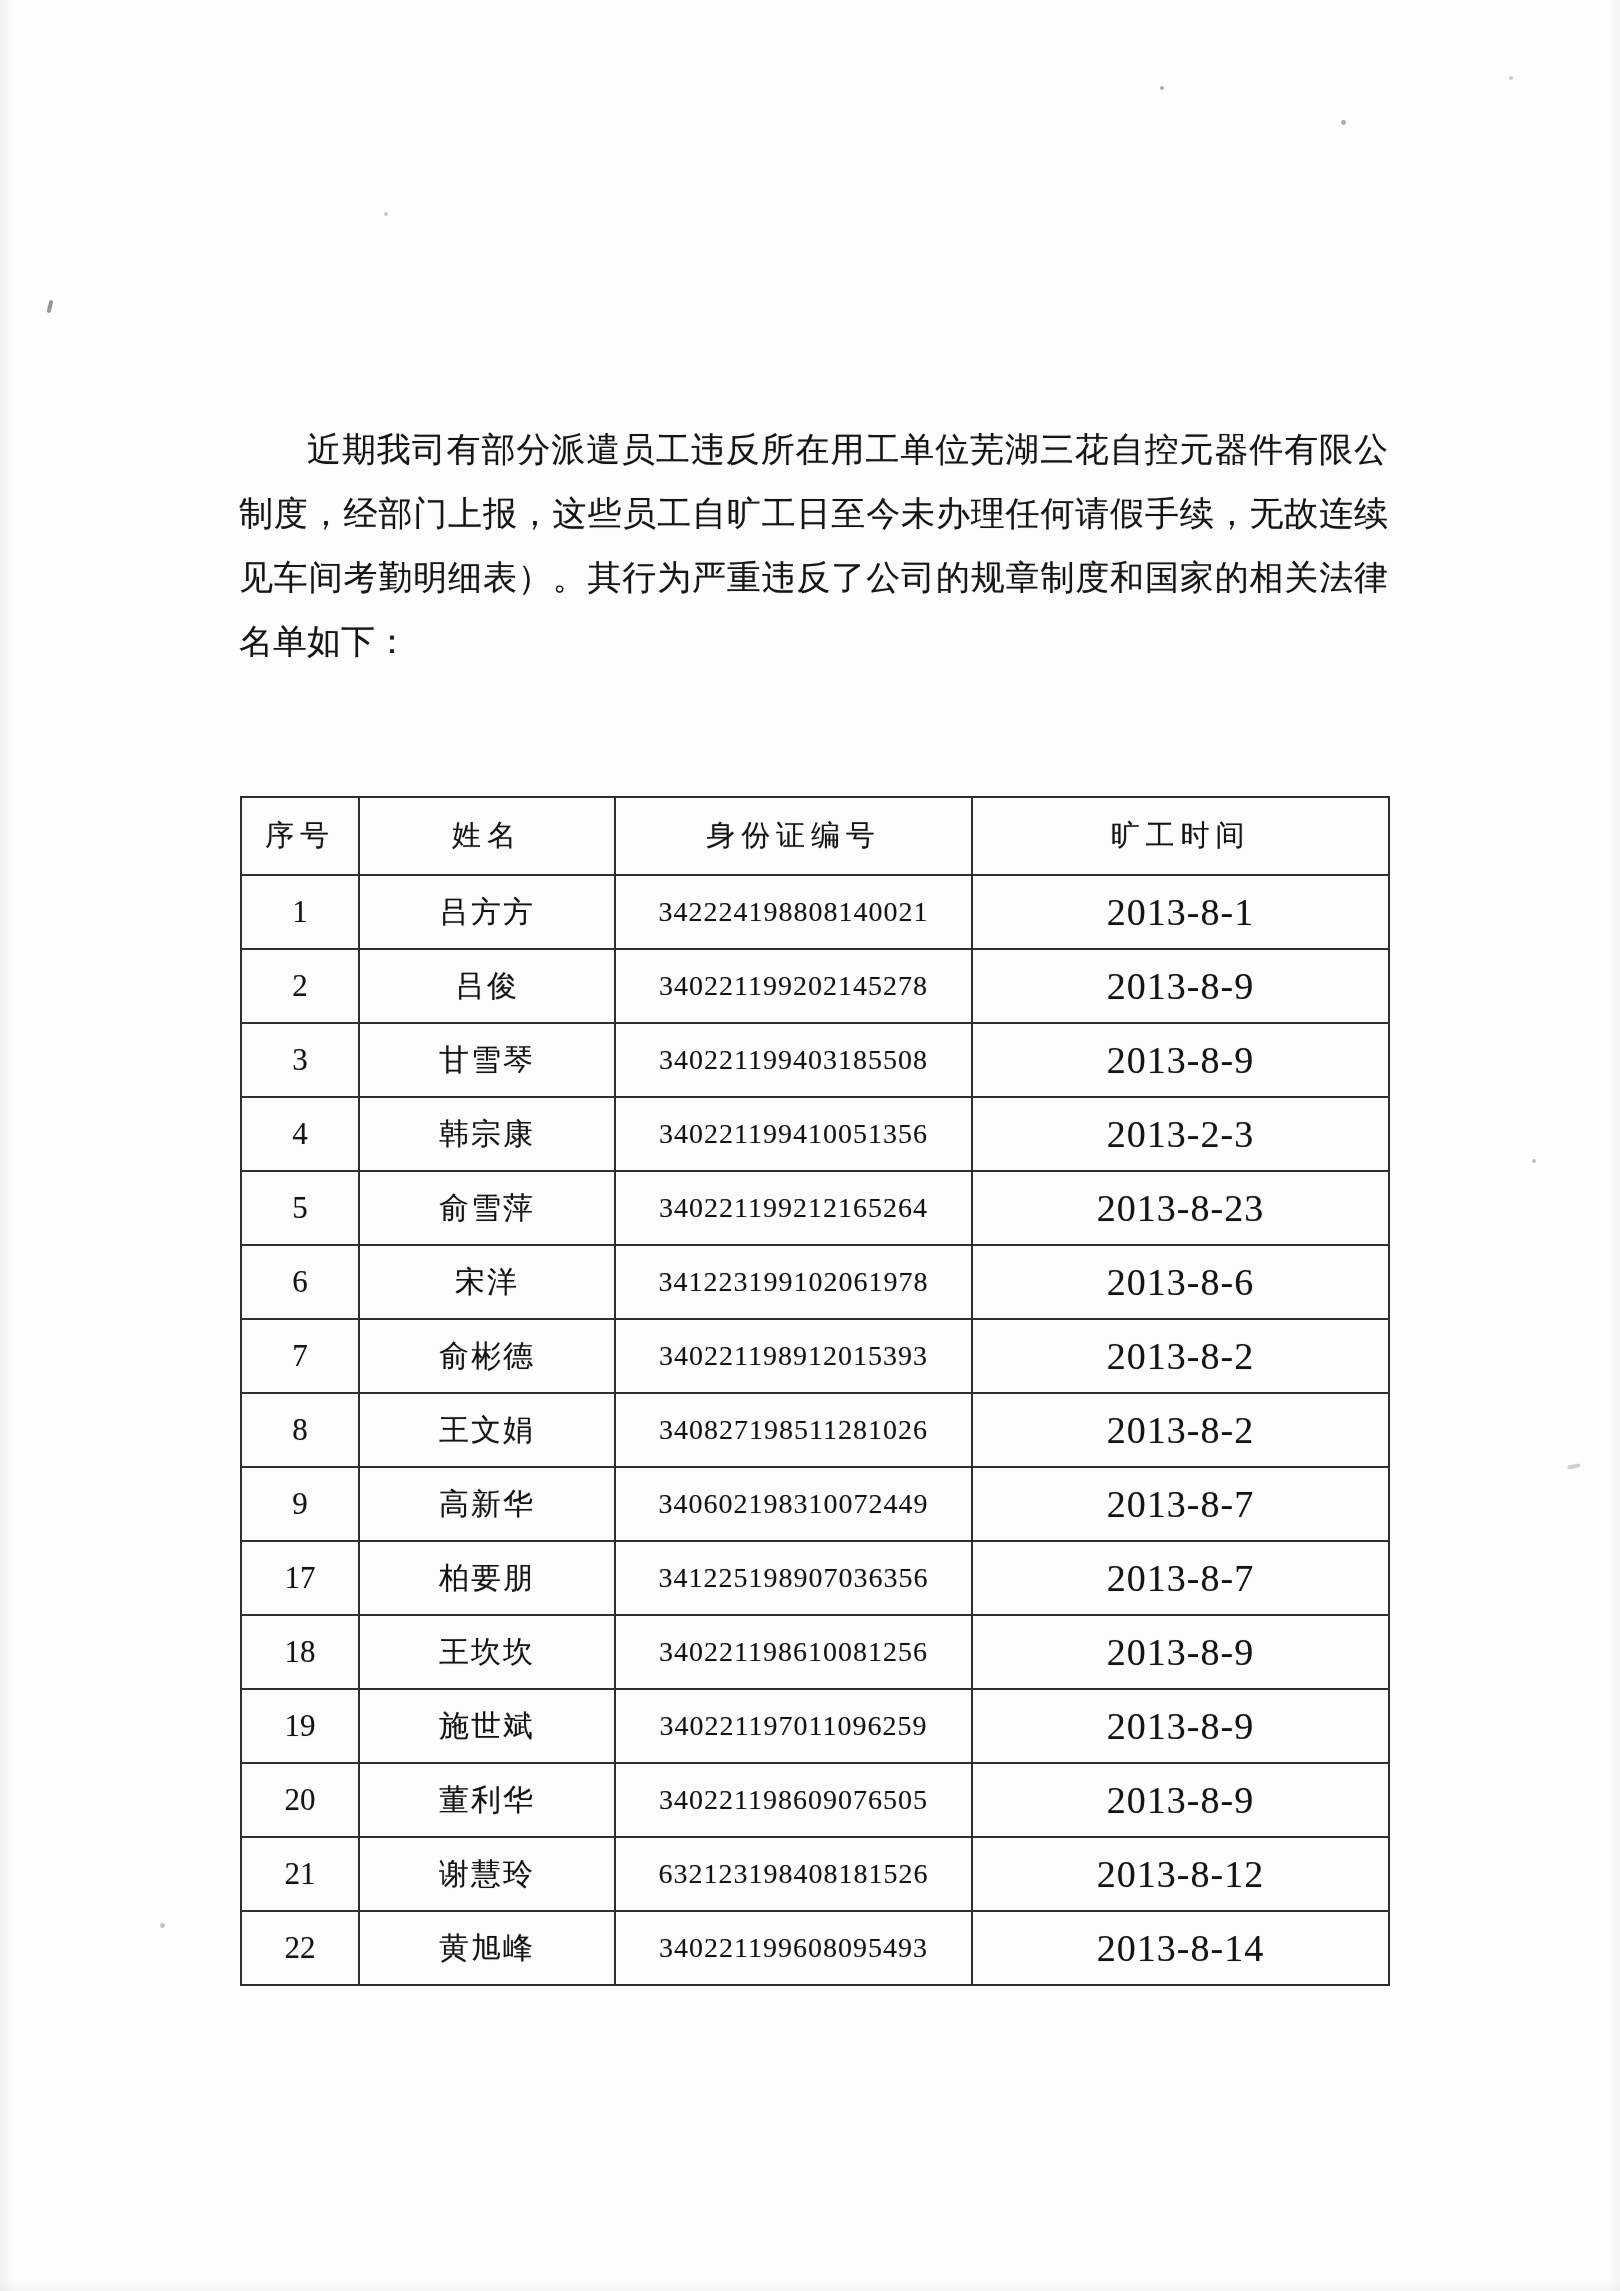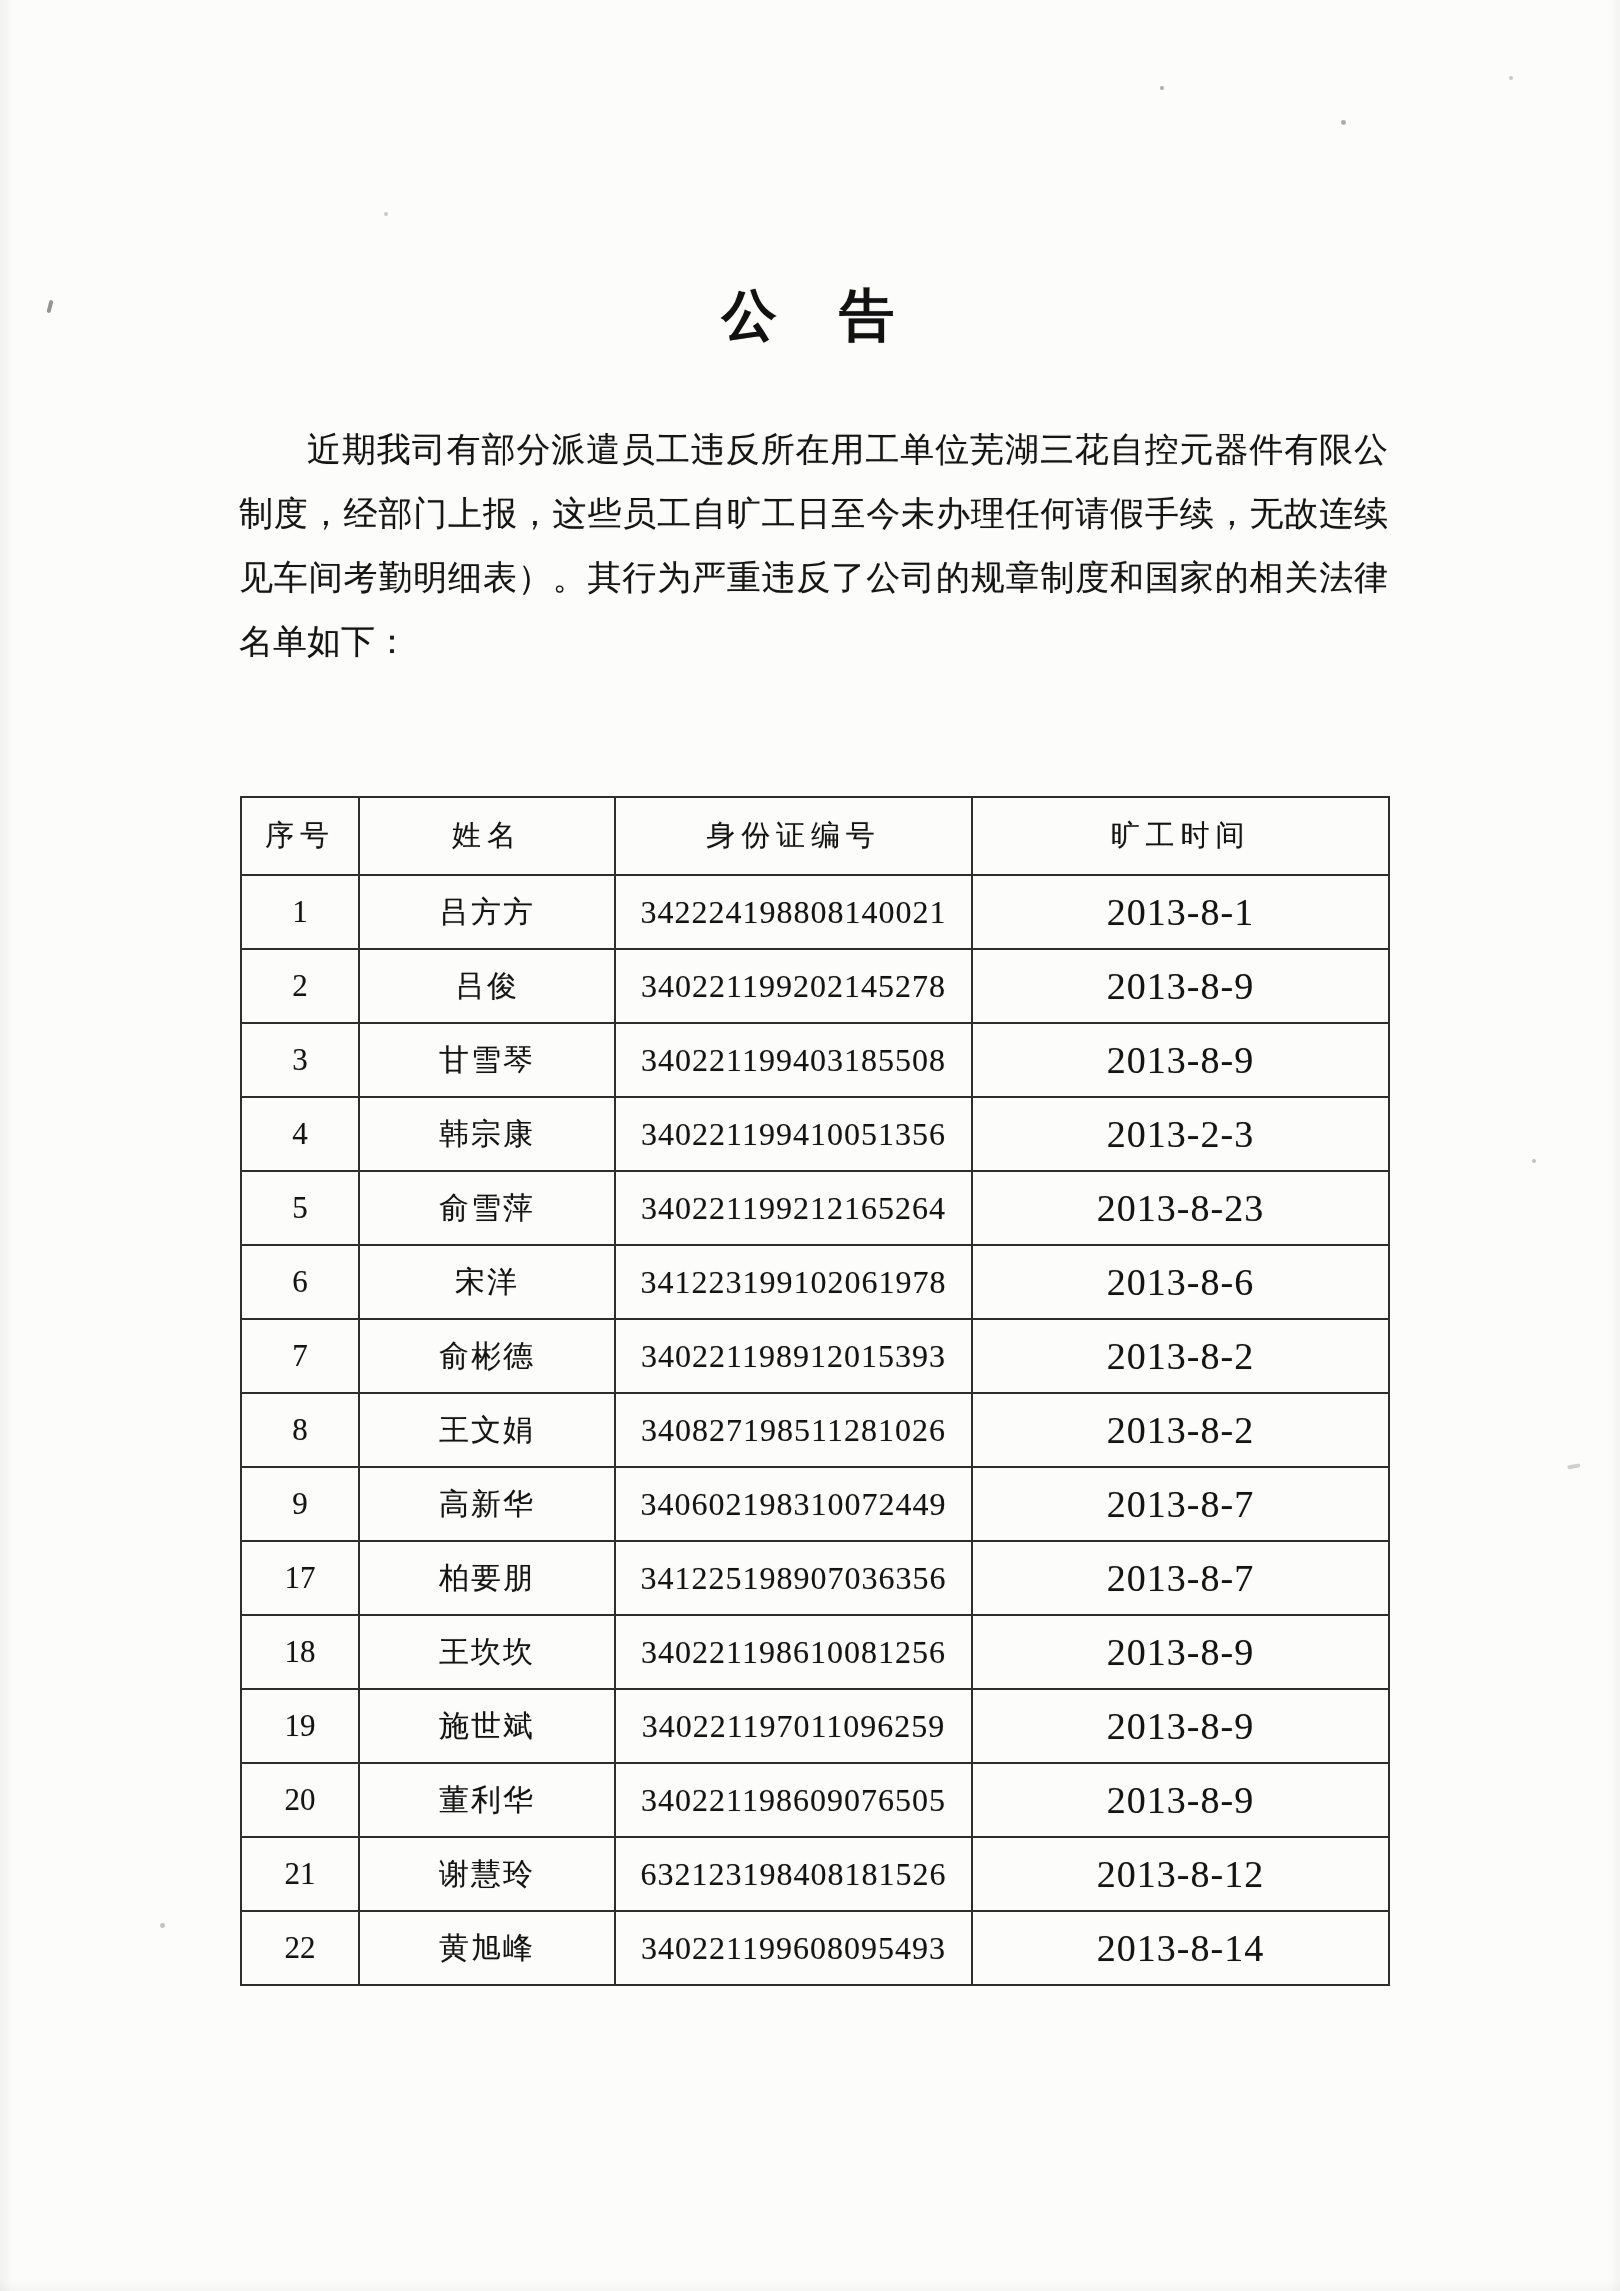--- a/index.html
+++ b/index.html
@@ -73,41 +73,40 @@
     font-size:29px;
     font-weight:normal;
     letter-spacing:5.9px;
     border-bottom-width:2.9px;
   }
   .roster-table tbody td{
     height:72px;
   }
   .roster-table td.col-0{font-size:31px;}
   .roster-table td.col-1{font-size:30px;letter-spacing:2px;}
-  .roster-table td.col-2{font-size:32px;letter-spacing:1px;}
+  .roster-table td.col-2{font-size:28px;letter-spacing:1px;}
   .roster-table td.col-3{font-size:38px;letter-spacing:1px;}
   .speck{
     position:absolute;
     background:#6a6a6a;
     border-radius:50%;
     opacity:0.55;
   }
   .speck.tick{
     width:3.9px;height:12.7px;
     border-radius:2px;
     transform:rotate(14deg);
     opacity:0.7;
   }
 </style>
 </head>
 <body>
 
 <div class="page">
 
-  <div class="doc-title">公 告</div>
 
   <div class="body-block">
     <div class="body-line line-justify line-indent">近期我司有部分派遣员工违反所在用工单位芜湖三花自控元器件有限公司的公司规章</div>
     <div class="body-line line-justify">制度，经部门上报，这些员工自旷工日至今未办理任何请假手续，无故连续旷工 3 天以上（详</div>
     <div class="body-line line-justify">见车间考勤明细表）。其行为严重违反了公司的规章制度和国家的相关法律法规。依照规定</div>
     <div class="body-line">名单如下：</div>
   </div>
 
   <table class="roster-table">
     <colgroup>

